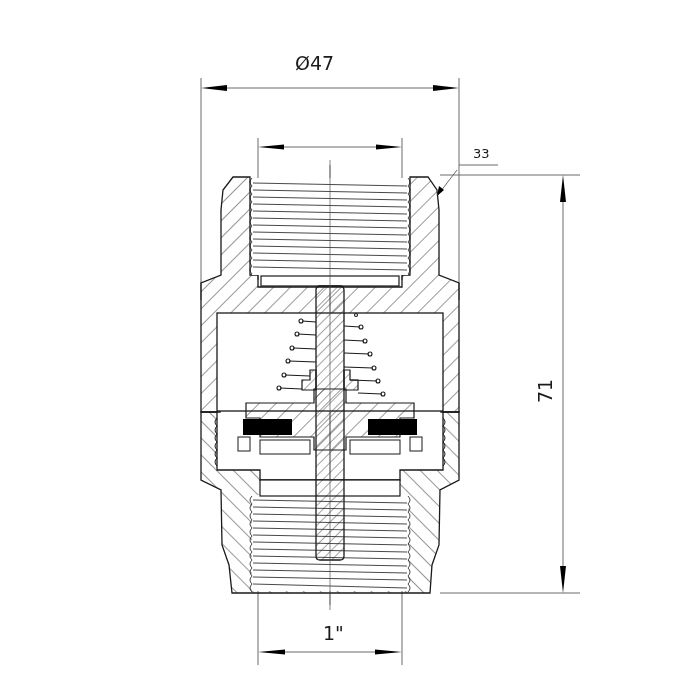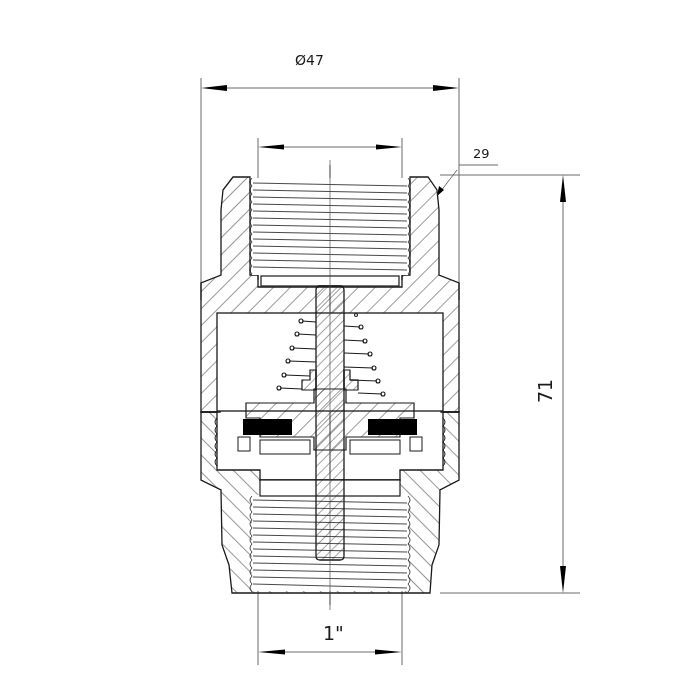--- a/index.html
+++ b/index.html
@@ -1,19 +1,19 @@
 <!DOCTYPE html>
 <html><head>
   <meta charset="utf-8">
   <style>
     html, body { margin: 0; padding: 0; background: #ffffff; }
     body { width: 700px; height: 700px; position: relative; overflow: hidden; font-family: "DejaVu Sans", sans-serif; }
     #drawing { position: absolute; left: 0; top: 0; width: 700px; height: 700px; }
     .dim-text { position: absolute; color: #1a1a1a; font-family: "DejaVu Sans", sans-serif; white-space: nowrap; }
-    .dim-diameter { left: 295px; top: 52px; font-size: 14px; text-align: right; }
+    .dim-diameter { left: 295px; top: 52px; font-size: 19px; text-align: right; }
     .dim-callout { left: 473px; top: 146px; font-size: 13px; }
     .dim-height { left: 533px; top: 380px; font-size: 19px; transform: rotate(-90deg); transform-origin: center; }
     .dim-thread { left: 323px; top: 622px; font-size: 19px; }
   </style>
 </head>
 <body>
 
 <svg id="drawing" viewBox="0 0 700 700" xmlns="http://www.w3.org/2000/svg">
   <defs>
     <pattern id="hatch" patternUnits="userSpaceOnUse" width="12" height="12" patternTransform="rotate(45)">
@@ -172,15 +172,15 @@
       <circle cx="378" cy="381" r="2"></circle>
     <line x1="358" y1="393" x2="382" y2="394"></line>
       <circle cx="383" cy="394" r="2"></circle>
     <circle cx="356" cy="315" r="1.5"></circle>
   </g>
 
   <line x1="330" y1="160" x2="330" y2="610" stroke="#555" stroke-width="0.7"></line>
 </svg>
 
 <div class="dim-text dim-diameter">Ø47</div>
-<div class="dim-text dim-callout">29</div>
+<div class="dim-text dim-callout">33</div>
 <div class="dim-text dim-height">71</div>
 <div class="dim-text dim-thread">1"</div>
 
 </body></html>

